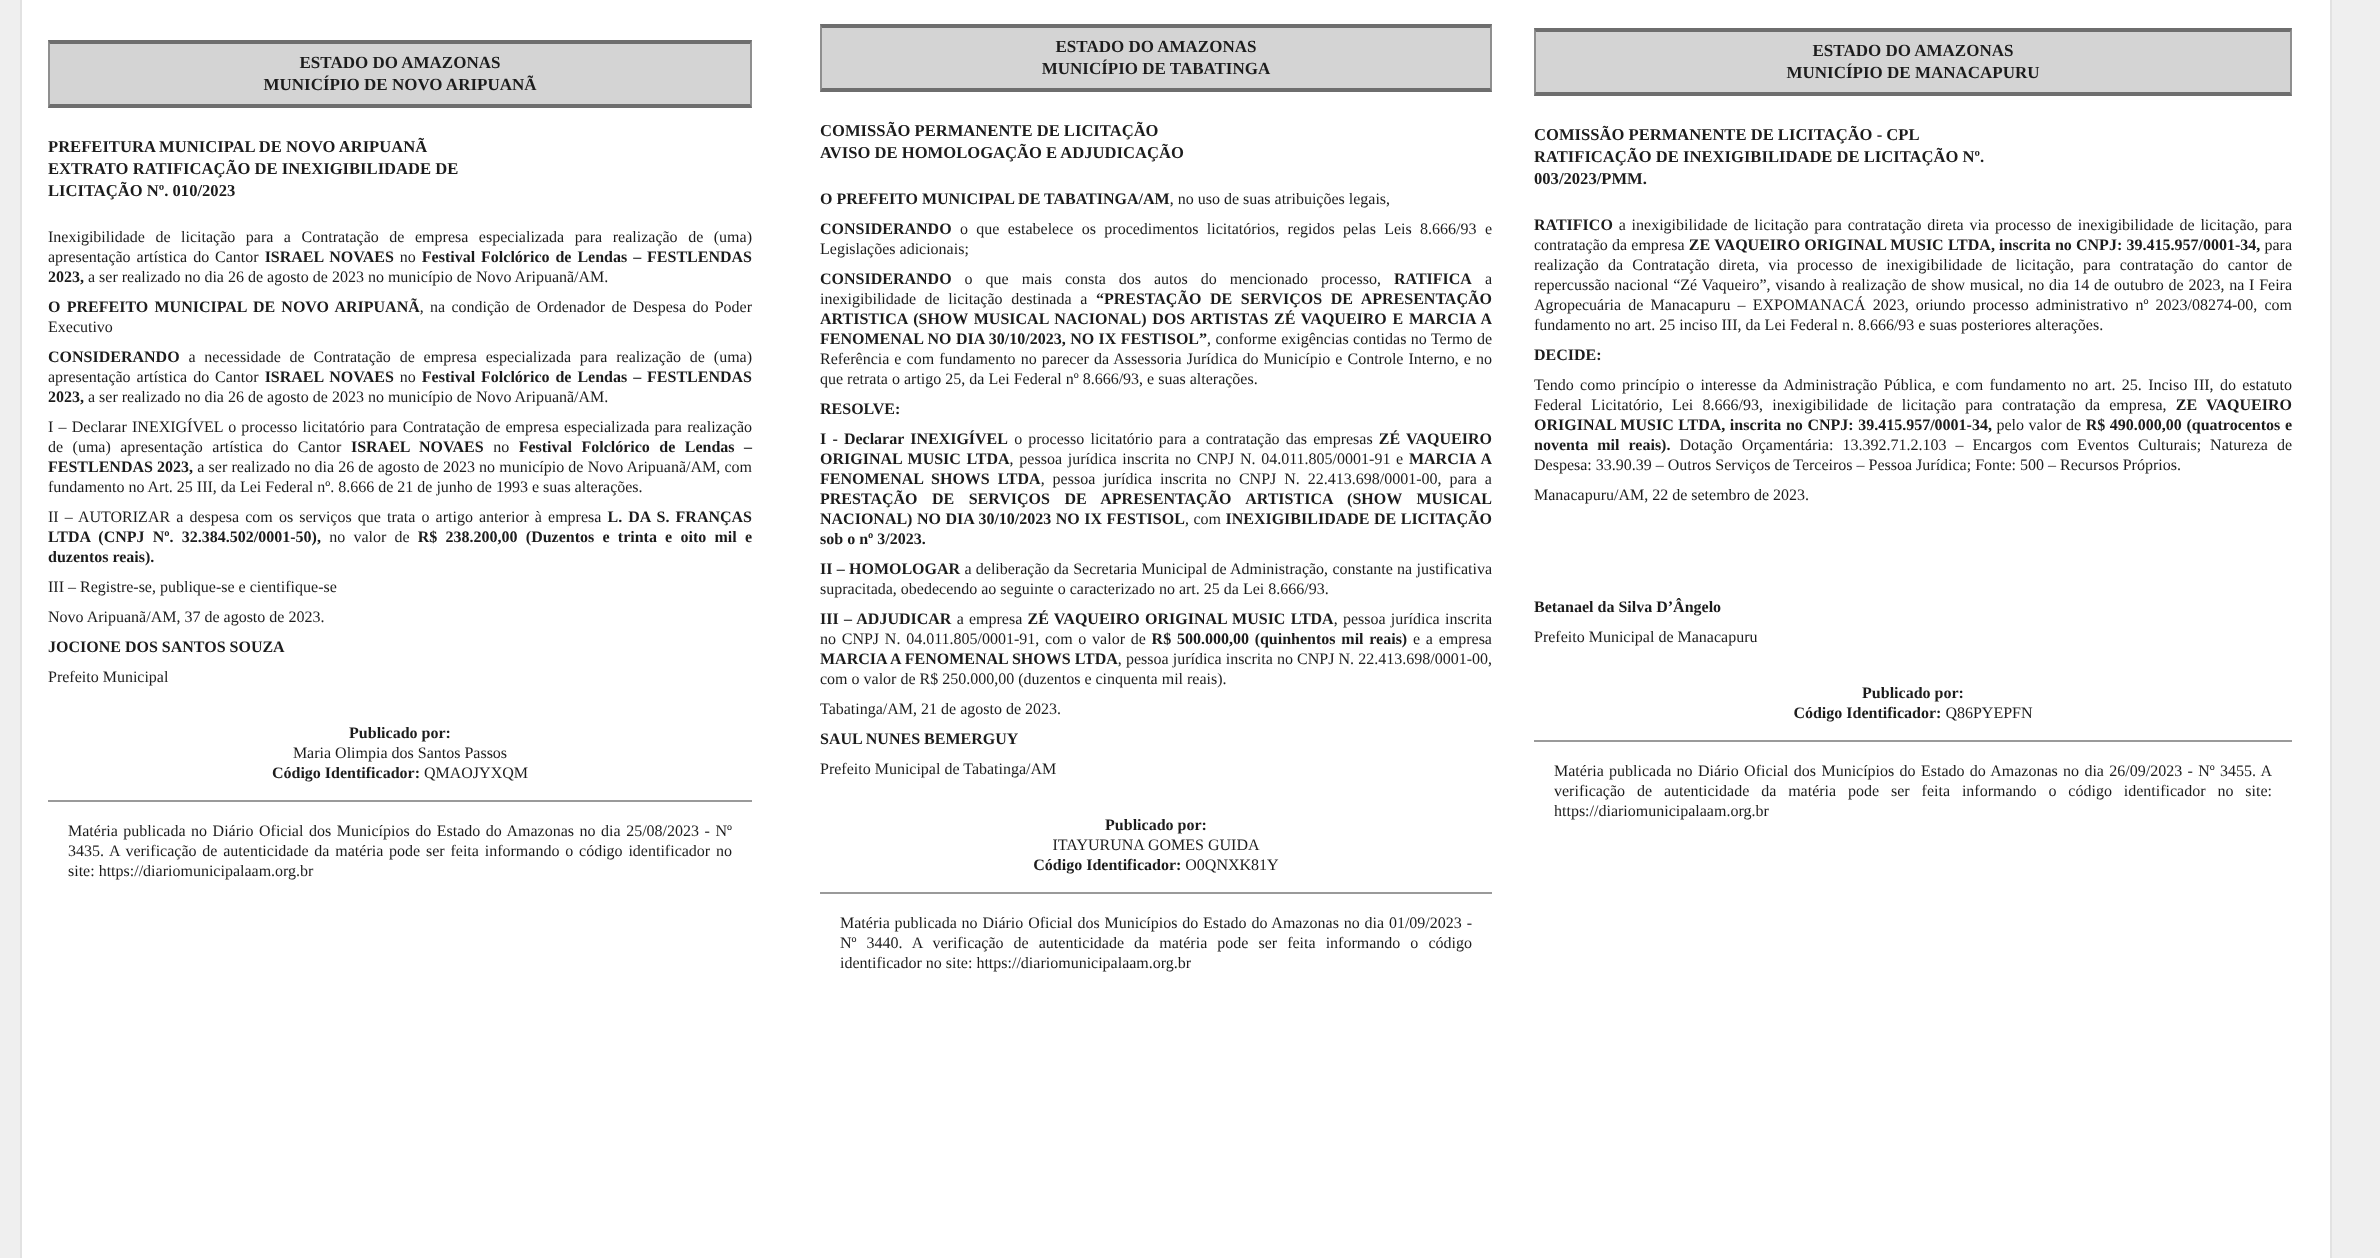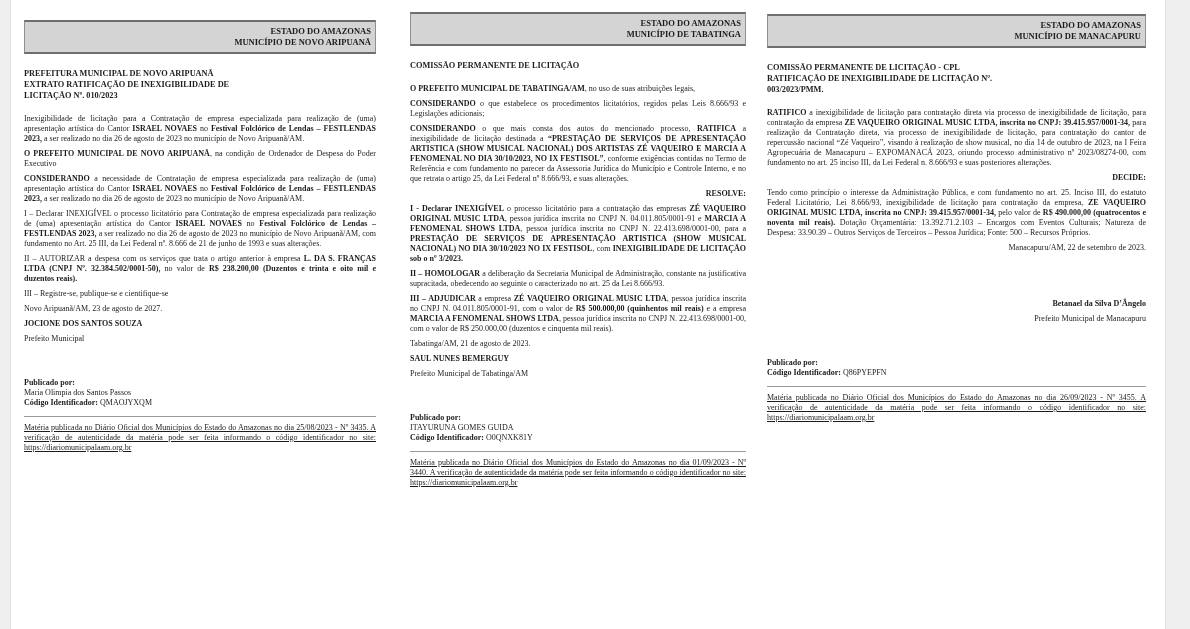--- a/index.html
+++ b/index.html
@@ -13,36 +13,36 @@
   .side-strip.right { right: 0; width: 24px; border-left: 1px solid #e2e2e2; }
 
   .column { position: absolute; font-size: 8px; line-height: 10px; text-align: justify; }
   .col-1 { left: 24px;  top: 20px; width: 352px; }
   .col-2 { left: 410px; top: 12px; width: 336px; }
   .col-3 { left: 767px; top: 14px; width: 379px; }
 
   .gray-box {
     background: #d4d4d4;
     border: 1px solid #8f8f8f; border-top: 2px solid #6e6e6e; border-bottom: 2px solid #6e6e6e;
-    text-align: right; font-weight: bold; font-size: 8.5px; line-height: 11px;
+    text-align: center; font-weight: bold; font-size: 8.5px; line-height: 11px;
     padding: 4px 4px; margin: 0 0 0 0;
   }
   .doc-title { text-align: left; font-weight: bold; font-size: 8.3px; line-height: 11px; margin: 14px 0 13px; }
   .body { }
   .para { margin: 0 0 5px; }
-  .para.center { text-align: right; }
+  .para.center { text-align: left; }
   .para.gap-before { margin-top: 46px; }
   .para b { font-weight: bold; }
   .para .u { }
 
-  .pub-block { text-align: left; margin-top: 34px; line-height: 10px; }
+  .pub-block { text-align: center; margin-top: 18px; line-height: 10px; }
   .pub-by, .code-label { font-weight: bold; }
 
   .divider { border: none; border-top: 1px solid #9a9a9a; margin: 8px 0 6px; }
-  .footer-note { text-align: justify; margin: 0; text-decoration: underline; }
+  .footer-note { text-align: justify; margin: 10px; }
 </style>
 </head>
 <body>
 
 <div class="side-strip left"></div>
 <div class="side-strip right"></div>
 
 <section class="column col-1">
   <header class="gray-box">
     <div>ESTADO DO AMAZONAS</div>
@@ -53,40 +53,41 @@
     <div>EXTRATO RATIFICAÇÃO DE INEXIGIBILIDADE DE</div>
     <div>LICITAÇÃO Nº. 010/2023</div>
   </h2>
   <div class="body">
       <p class="para"><span>Inexigibilidade de licitação para a Contratação de empresa especializada para realização de (uma) apresentação artística do Cantor </span><b>ISRAEL NOVAES</b><span> no </span><b>Festival Folclórico de Lendas – FESTLENDAS 2023,</b><span> a ser realizado no dia 26 de agosto de 2023 no município de Novo Aripuanã/AM.</span></p>
       <p class="para"><b>O PREFEITO MUNICIPAL DE NOVO ARIPUANÃ</b><span>, na condição de Ordenador de Despesa do Poder Executivo</span></p>
       <p class="para"><b>CONSIDERANDO</b><span> a necessidade de Contratação de empresa especializada para realização de (uma) apresentação artística do Cantor </span><b>ISRAEL NOVAES</b><span> no </span><b>Festival Folclórico de Lendas – FESTLENDAS 2023,</b><span> a ser realizado no dia 26 de agosto de 2023 no município de Novo Aripuanã/AM.</span></p>
       <p class="para"><span>I – Declarar INEXIGÍVEL o processo licitatório para Contratação de empresa especializada para realização de (uma) apresentação artística do Cantor </span><b>ISRAEL NOVAES</b><span> no </span><b>Festival Folclórico de Lendas – FESTLENDAS 2023,</b><span> a ser realizado no dia 26 de agosto de 2023 no município de Novo Aripuanã/AM, com fundamento no Art. 25 III, da Lei Federal nº. 8.666 de 21 de junho de 1993 e suas alterações.</span></p>
       <p class="para"><span>II – AUTORIZAR a despesa com os serviços que trata o artigo anterior à empresa </span><b>L. DA S. FRANÇAS LTDA (CNPJ Nº. 32.384.502/0001-50),</b><span> no valor de </span><b>R$ 238.200,00 (Duzentos e trinta e oito mil e duzentos reais).</b></p>
       <p class="para"><span>III – Registre-se, publique-se e cientifique-se</span></p>
-      <p class="para"><span>Novo Aripuanã/AM, 23 de agosto de 2027.</span></p>
+      <p class="para"><span>Novo Aripuanã/AM, 37 de agosto de 2023.</span></p>
       <p class="para"><b>JOCIONE DOS SANTOS SOUZA</b></p>
       <p class="para"><span>Prefeito Municipal</span></p>
     </div>
   <div class="pub-block">
     <div class="pub-by">Publicado por:</div>
     <div>Maria Olimpia dos Santos Passos</div>
     <div><span class="code-label">Código Identificador:</span> <span>QMAOJYXQM</span></div>
   </div>
   <hr class="divider">
   <p class="footer-note">Matéria publicada no Diário Oficial dos Municípios do Estado do Amazonas no dia 25/08/2023 - Nº 3435. A verificação de autenticidade da matéria pode ser feita informando o código identificador no site: https://diariomunicipalaam.org.br</p>
 </section>
 
 <section class="column col-2">
   <header class="gray-box">
     <div>ESTADO DO AMAZONAS</div>
     <div>MUNICÍPIO DE TABATINGA</div>
   </header>
   <h2 class="doc-title">
     <div>COMISSÃO PERMANENTE DE LICITAÇÃO</div>
+    <div>AVISO DE HOMOLOGAÇÃO E ADJUDICAÇÃO</div>
   </h2>
   <div class="body">
       <p class="para"><b>O PREFEITO MUNICIPAL DE TABATINGA/AM</b><span>, no uso de suas atribuições legais,</span></p>
       <p class="para"><b>CONSIDERANDO</b><span> o que estabelece os procedimentos licitatórios, regidos pelas Leis 8.666/93 e Legislações adicionais;</span></p>
       <p class="para"><b>CONSIDERANDO</b><span> o que mais consta dos autos do mencionado processo, </span><b class="u">RATIFICA</b><span> a inexigibilidade de licitação destinada a </span><b>“PRESTAÇÃO DE SERVIÇOS DE APRESENTAÇÃO ARTISTICA (SHOW MUSICAL NACIONAL) DOS ARTISTAS ZÉ VAQUEIRO E MARCIA A FENOMENAL NO DIA 30/10/2023, NO IX FESTISOL”</b><span>, conforme exigências contidas no Termo de Referência e com fundamento no parecer da Assessoria Jurídica do Município e Controle Interno, e no que retrata o artigo 25, da Lei Federal nº 8.666/93, e suas alterações.</span></p>
       <p class="para center"><b>RESOLVE:</b></p>
       <p class="para"><b>I - Declarar INEXIGÍVEL</b><span> o processo licitatório para a contratação das empresas </span><b>ZÉ VAQUEIRO ORIGINAL MUSIC LTDA</b><span>, pessoa jurídica inscrita no CNPJ N. 04.011.805/0001-91 e </span><b>MARCIA A FENOMENAL SHOWS LTDA</b><span>, pessoa jurídica inscrita no CNPJ N. 22.413.698/0001-00, para a </span><b>PRESTAÇÃO DE SERVIÇOS DE APRESENTAÇÃO ARTISTICA (SHOW MUSICAL NACIONAL) NO DIA 30/10/2023 NO IX FESTISOL</b><span>, com </span><b>INEXIGIBILIDADE DE LICITAÇÃO sob o nº 3/2023.</b></p>
       <p class="para"><b>II – HOMOLOGAR</b><span> a deliberação da Secretaria Municipal de Administração, constante na justificativa supracitada, obedecendo ao seguinte o caracterizado no art. 25 da Lei 8.666/93.</span></p>
       <p class="para"><b>III – ADJUDICAR</b><span> a empresa </span><b>ZÉ VAQUEIRO ORIGINAL MUSIC LTDA</b><span>, pessoa jurídica inscrita no CNPJ N. 04.011.805/0001-91, com o valor de </span><b>R$ 500.000,00 (quinhentos mil reais)</b><span> e a empresa </span><b>MARCIA A FENOMENAL SHOWS LTDA</b><span>, pessoa jurídica inscrita no CNPJ N. 22.413.698/0001-00, com o valor de R$ 250.000,00 (duzentos e cinquenta mil reais).</span></p>
       <p class="para"><span>Tabatinga/AM, 21 de agosto de 2023.</span></p>

